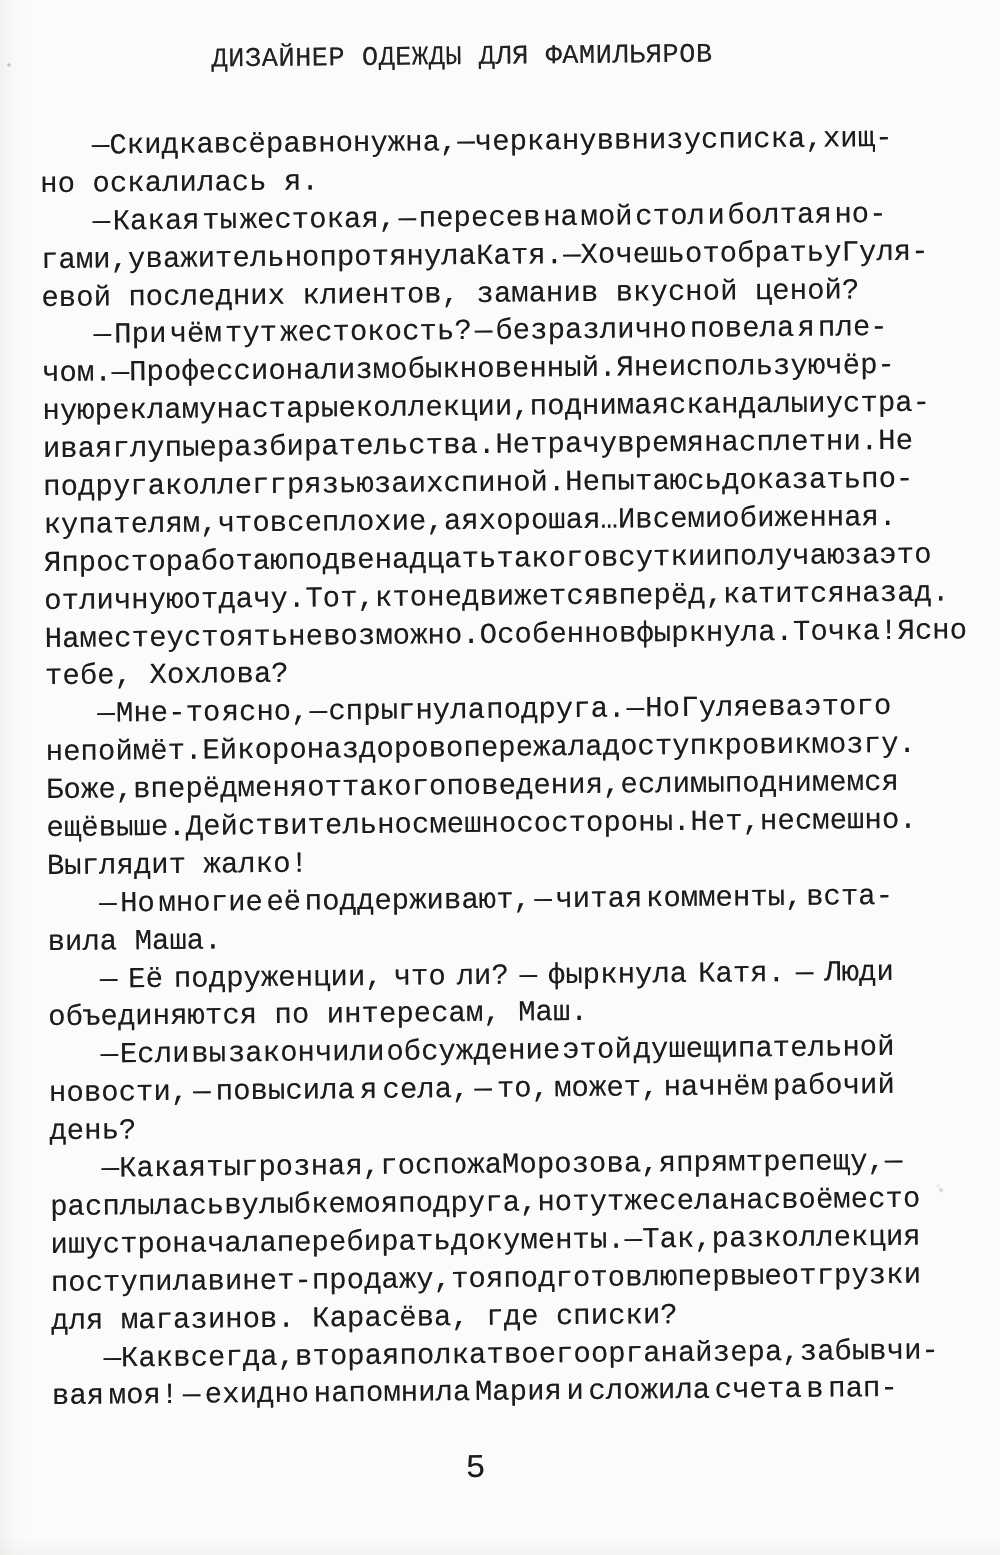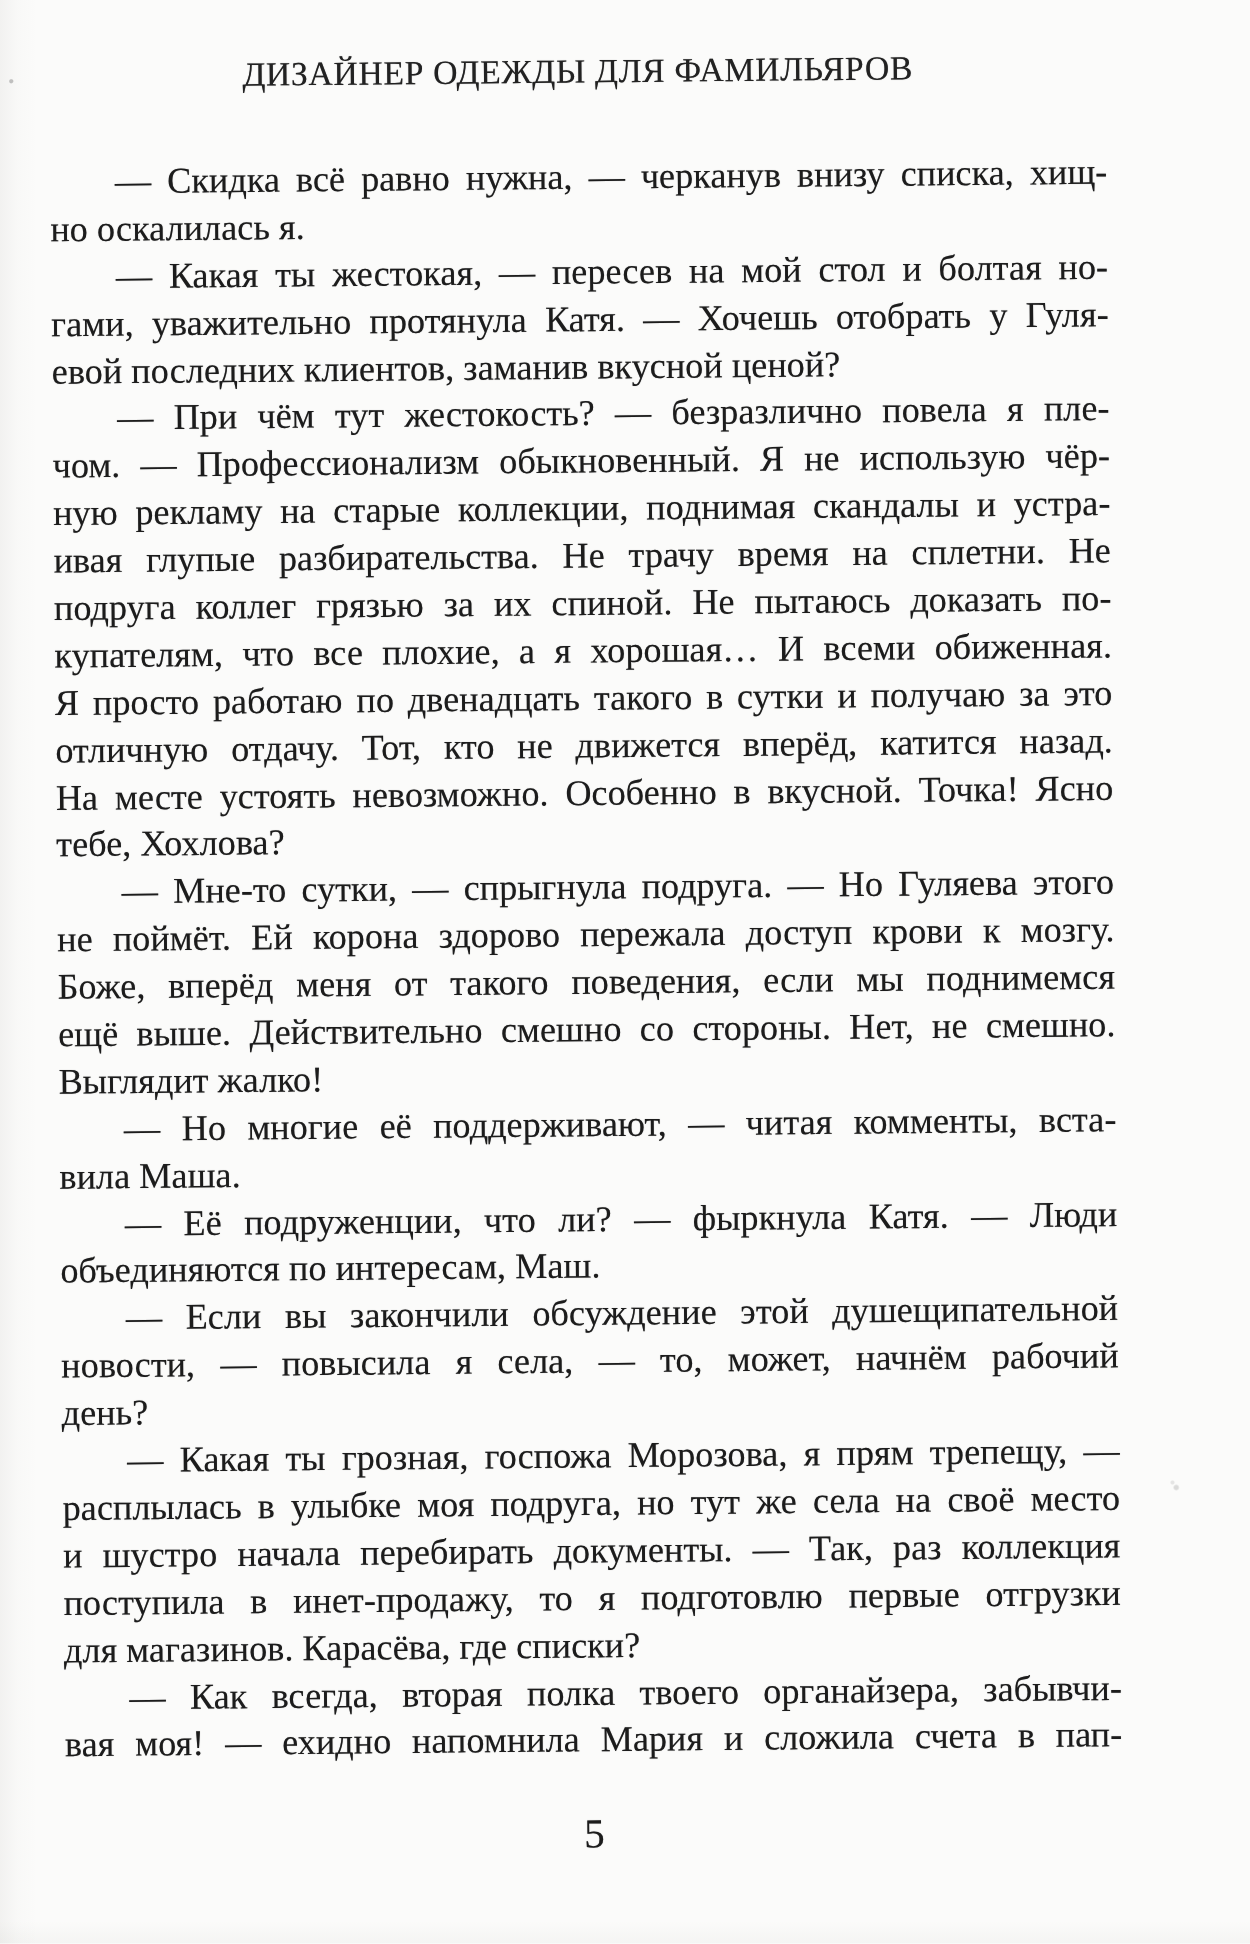--- a/index.html
+++ b/index.html
@@ -12,21 +12,21 @@
     width: 1000px;
     height: 1555px;
     background:
       radial-gradient(circle 3px at 9px 65px, rgba(90,90,90,0.35) 0 40%, rgba(90,90,90,0) 70%),
       radial-gradient(circle 4px at 941px 1190px, rgba(120,120,120,0.25) 0 35%, rgba(120,120,120,0) 70%),
       radial-gradient(circle 3px at 938px 1186px, rgba(140,140,140,0.2) 0 35%, rgba(140,140,140,0) 70%),
       linear-gradient(90deg, rgba(120,115,108,0.07) 0, rgba(120,115,108,0.02) 14px, rgba(120,115,108,0) 30px),
       linear-gradient(0deg, rgba(120,115,108,0.05) 0, rgba(120,115,108,0) 18px),
       #fbfbfa;
     overflow: hidden;
-    font-family: Liberation Serif, serif;
+    font-family: Liberation Mono, monospace;
   }
   .content {
     position: absolute;
     left: 46px;
     top: 0;
     width: 846px;
     height: 1555px;
     transform: rotate(-0.55deg);
     transform-origin: 50% 50%;
     color: #1c1c1c;
@@ -93,25 +93,25 @@
         </div>
         <div class="para">
           <div class="line indent just"><span>—</span><span>При</span><span>чём</span><span>тут</span><span>жестокость?</span><span>—</span><span>безразлично</span><span>повела</span><span>я</span><span>пле-</span></div>
           <div class="line just"><span>чом.</span><span>—</span><span>Профессионализм</span><span>обыкновенный.</span><span>Я</span><span>не</span><span>использую</span><span>чёр-</span></div>
           <div class="line just"><span>ную</span><span>рекламу</span><span>на</span><span>старые</span><span>коллекции,</span><span>поднимая</span><span>скандалы</span><span>и</span><span>устра-</span></div>
           <div class="line just"><span>ивая</span><span>глупые</span><span>разбирательства.</span><span>Не</span><span>трачу</span><span>время</span><span>на</span><span>сплетни.</span><span>Не</span></div>
           <div class="line just"><span>подруга</span><span>коллег</span><span>грязью</span><span>за</span><span>их</span><span>спиной.</span><span>Не</span><span>пытаюсь</span><span>доказать</span><span>по-</span></div>
           <div class="line just"><span>купателям,</span><span>что</span><span>все</span><span>плохие,</span><span>а</span><span>я</span><span>хорошая…</span><span>И</span><span>всеми</span><span>обиженная.</span></div>
           <div class="line just"><span>Я</span><span>просто</span><span>работаю</span><span>по</span><span>двенадцать</span><span>такого</span><span>в</span><span>сутки</span><span>и</span><span>получаю</span><span>за</span><span>это</span></div>
           <div class="line just"><span>отличную</span><span>отдачу.</span><span>Тот,</span><span>кто</span><span>не</span><span>движется</span><span>вперёд,</span><span>катится</span><span>назад.</span></div>
-          <div class="line just"><span>На</span><span>месте</span><span>устоять</span><span>невозможно.</span><span>Особенно</span><span>в</span><span>вкусной.</span><span>Точка!</span><span>Ясно</span></div>
+          <div class="line just"><span>На</span><span>месте</span><span>устоять</span><span>невозможно.</span><span>Особенно</span><span>в</span><span>фыркнула.</span><span>Точка!</span><span>Ясно</span></div>
           <div class="line">тебе, Хохлова?</div>
         </div>
         <div class="para">
-          <div class="line indent just"><span>—</span><span>Мне-то</span><span>сутки,</span><span>—</span><span>спрыгнула</span><span>подруга.</span><span>—</span><span>Но</span><span>Гуляева</span><span>этого</span></div>
+          <div class="line indent just"><span>—</span><span>Мне-то</span><span>ясно,</span><span>—</span><span>спрыгнула</span><span>подруга.</span><span>—</span><span>Но</span><span>Гуляева</span><span>этого</span></div>
           <div class="line just"><span>не</span><span>поймёт.</span><span>Ей</span><span>корона</span><span>здорово</span><span>пережала</span><span>доступ</span><span>крови</span><span>к</span><span>мозгу.</span></div>
           <div class="line just"><span>Боже,</span><span>вперёд</span><span>меня</span><span>от</span><span>такого</span><span>поведения,</span><span>если</span><span>мы</span><span>поднимемся</span></div>
           <div class="line just"><span>ещё</span><span>выше.</span><span>Действительно</span><span>смешно</span><span>со</span><span>стороны.</span><span>Нет,</span><span>не</span><span>смешно.</span></div>
           <div class="line">Выглядит жалко!</div>
         </div>
         <div class="para">
           <div class="line indent just"><span>—</span><span>Но</span><span>многие</span><span>её</span><span>поддерживают,</span><span>—</span><span>читая</span><span>комменты,</span><span>вста-</span></div>
           <div class="line">вила Маша.</div>
         </div>
         <div class="para">

